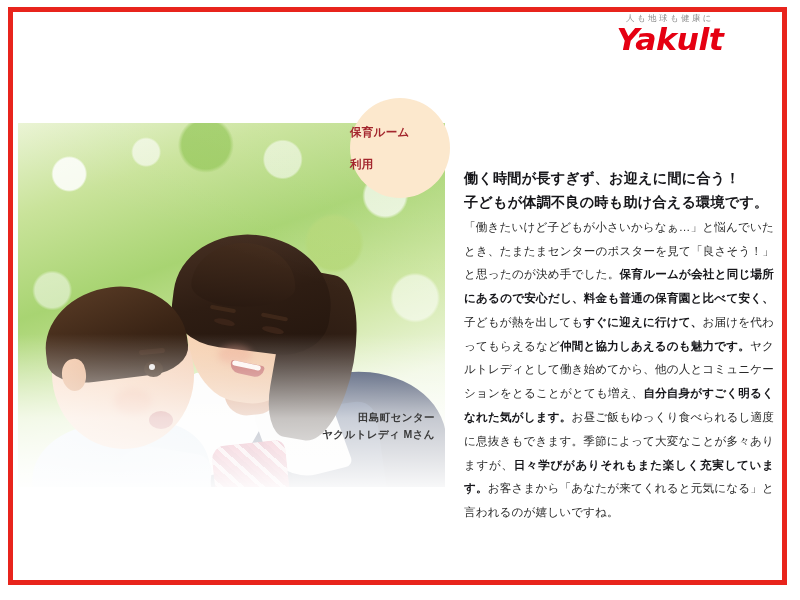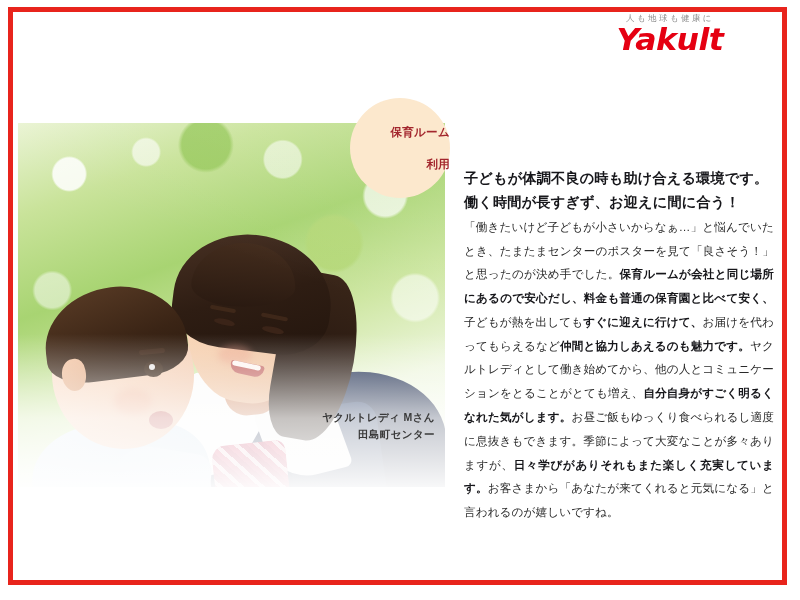--- a/index.html
+++ b/index.html
@@ -268,21 +268,21 @@
   #badge {
     position: absolute;
     left: 350px;
     top: 98px;
     width: 100px;
     height: 100px;
     border-radius: 50%;
     background: #fce8cd;
     display: flex;
     flex-direction: column;
-    align-items: flex-end;
+    align-items: flex-start;
     justify-content: center;
     z-index: 6;
     gap: 11px;
   }
   .badge-line {
     font-size: 11.5px;
     font-weight: bold;
     color: #a3262d;
     line-height: 1.75;
     letter-spacing: 0.3px;
@@ -380,22 +380,22 @@
     <div class="ph-layer" id="photo-wash"></div>
     <div class="ph-layer" id="photo-soft"></div>
   </div>
 
   <div id="badge" style="background: rgb(252, 232, 205);">
     <div class="badge-line" style="color: rgb(163, 38, 45);">保育ルーム</div>
     <div class="badge-line" style="color: rgb(163, 38, 45);">利用</div>
   </div>
 
   <div id="caption">
+    <div class="cap-line">田島町センター</div>
     <div class="cap-line">ヤクルトレディ Mさん</div>
-    <div class="cap-line">田島町センター</div>
   </div>
 
   <div id="rightcol">
+    <div class="headline">働く時間が長すぎず、お迎えに間に合う！</div>
     <div class="headline">子どもが体調不良の時も助け合える環境です。</div>
-    <div class="headline">働く時間が長すぎず、お迎えに間に合う！</div>
     <div id="body-copy"><span>「働きたいけど子どもが小さいからなぁ…」と悩んでいたとき、たまたまセンターのポスターを見て「良さそう！」と思ったのが決め手でした。</span><b>保育ルームが会社と同じ場所にあるので安心だし、</b><b>料金も普通の保育園と比べて安く、</b><span>子どもが熱を出しても</span><b>すぐに迎えに行けて、</b><span>お届けを代わってもらえるなど</span><b>仲間と協力しあえるのも魅力です。</b><span>ヤクルトレディとして働き始めてから、他の人とコミュニケーションをとることがとても増え、</span><b>自分自身がすごく明るくなれた気がします。</b><span>お昼ご飯もゆっくり食べられるし適度に息抜きもできます。季節によって大変なことが多々ありますが、</span><b>日々学びがありそれもまた楽しく充実しています。</b><span>お客さまから「あなたが来てくれると元気になる」と言われるのが嬉しいですね。</span></div>
   </div>
 </div>
 
 </body></html>

